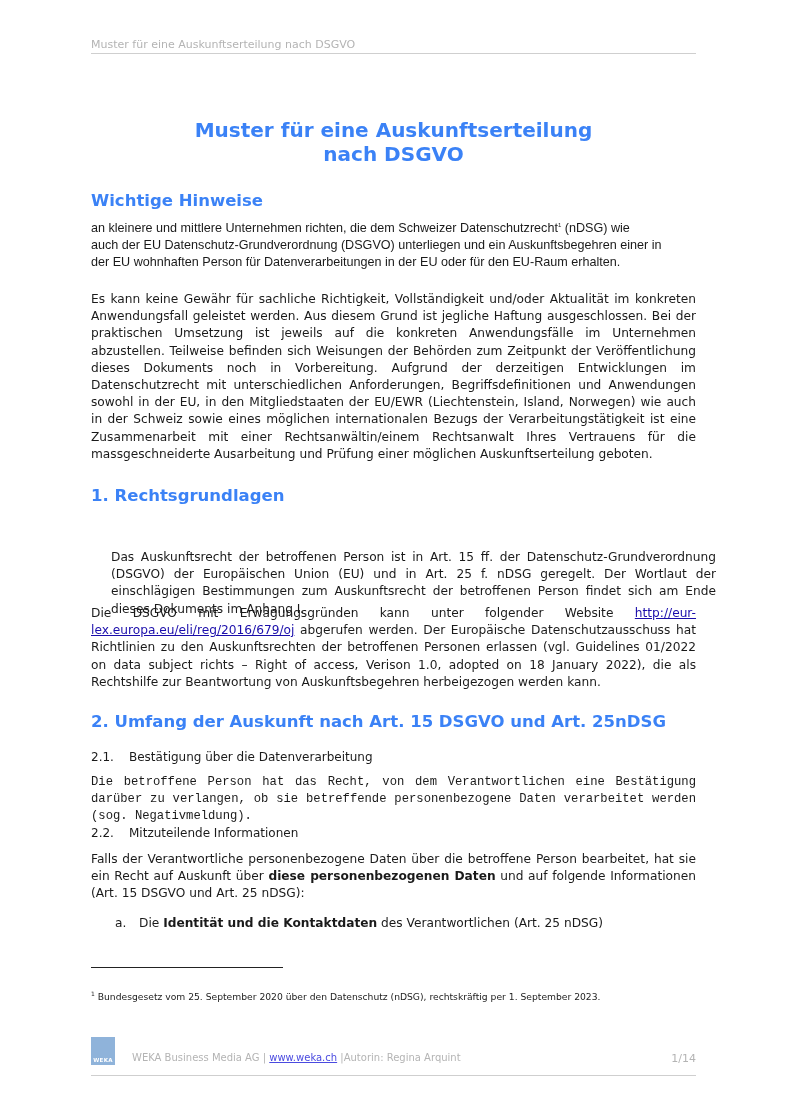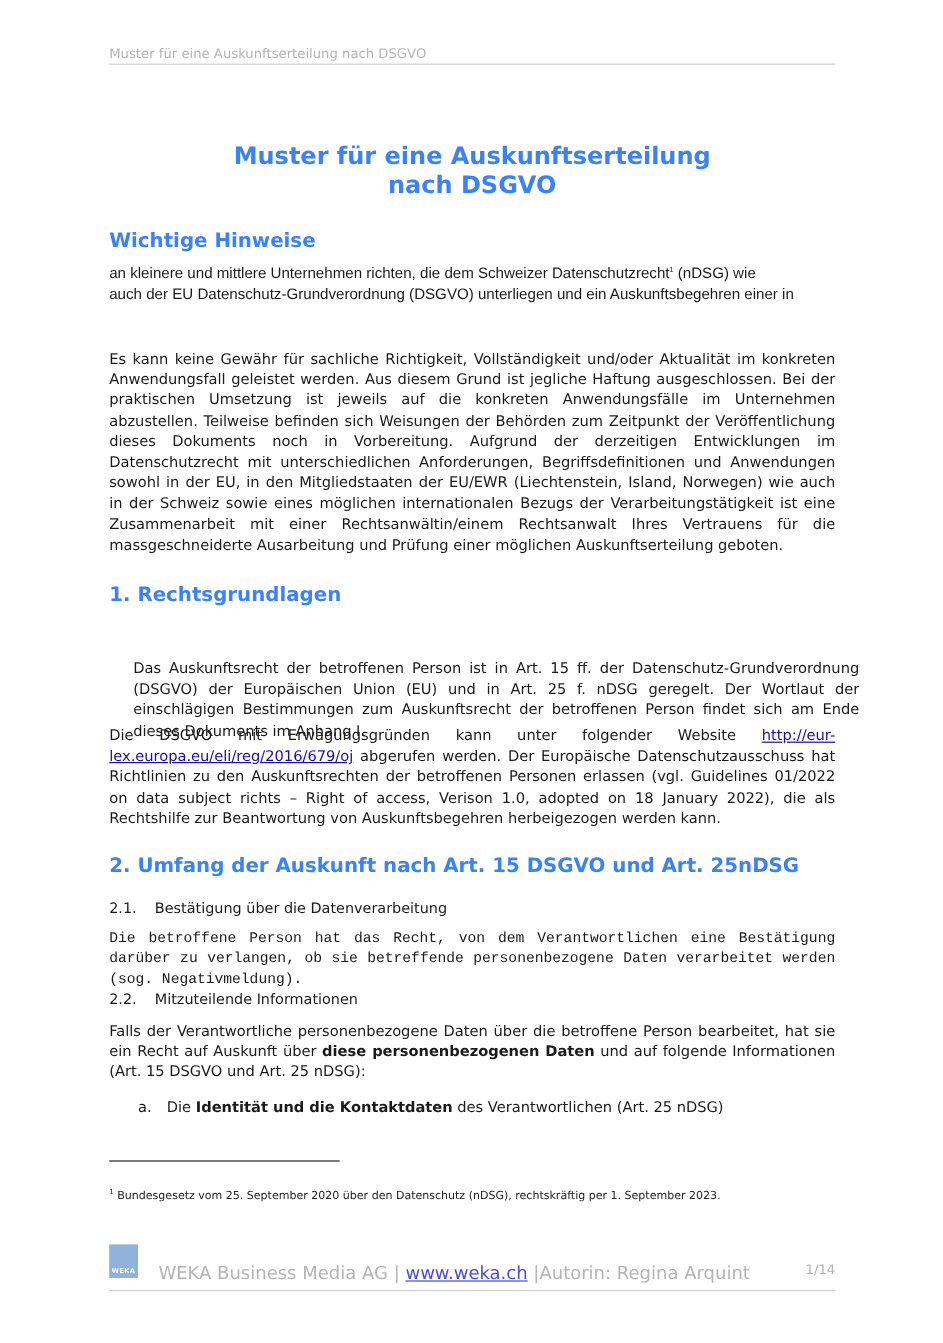--- a/index.html
+++ b/index.html
@@ -31,39 +31,40 @@
   .list-a .marker { display: inline-block; width: 24px; }
 
   .fn-rule { position: absolute; left: 91px; top: 967px; width: 192px; height: 1px; background: #222; }
   .footnote { position: absolute; left: 91px; top: 991px; font-size: 9.2px; color: #222; }
 
   .footer { position: absolute; left: 91px; top: 1037px; width: 605px; height: 38px;
     border-bottom: 1px solid #cfcfcf; }
   .logo { position: absolute; left: 0; top: 0; width: 24px; height: 28px; background: #8fb3da;
     color: #fff; font-size: 5.5px; font-weight: bold; display: flex; align-items: flex-end;
     justify-content: center; padding-bottom: 2px; box-sizing: border-box; letter-spacing: 0.3px; }
-  .footer-text { position: absolute; left: 41px; top: 15px; font-size: 15px; color: #b4b4b4; }
+  .footer-text { position: absolute; left: 41px; top: 15px; font-size: 10px; color: #b4b4b4; }
   .footer-text a { color: #4a4ae0; text-decoration: underline; }
   .page-num { position: absolute; right: 0; top: 15px; font-size: 11px; color: #b4b4b4; }
 </style>
 </head>
 <body>
 
 <div class="running-header">Muster für eine Auskunftserteilung nach DSGVO</div>
 
 <div class="doc-title">
   <div>Muster für eine Auskunftserteilung</div>
   <div>nach DSGVO</div>
 </div>
 
 <h2 class="h-hinweise">Wichtige Hinweise</h2>
 
 <div class="para intro" style="top:220px;">
   <span style="display:block"><span>an kleinere und mittlere Unternehmen richten, die dem Schweizer Datenschutzrecht</span><sup>1</sup><span> (nDSG) wie</span></span>
   <span style="display:block">auch der EU Datenschutz-Grundverordnung (DSGVO) unterliegen und ein Auskunftsbegehren einer in</span>
+  <span style="display:block">der EU wohnhaften Person für Datenverarbeitungen in der EU oder für den EU-Raum erhalten.</span>
 </div>
 
 <div class="para justify" style="top:291px;">Es kann keine Gewähr für sachliche Richtigkeit, Vollständigkeit und/oder Aktualität im konkreten Anwendungsfall geleistet werden. Aus diesem Grund ist jegliche Haftung ausgeschlossen. Bei der praktischen Umsetzung ist jeweils auf die konkreten Anwendungsfälle im Unternehmen abzustellen. Teilweise befinden sich Weisungen der Behörden zum Zeitpunkt der Veröffentlichung dieses Dokuments noch in Vorbereitung. Aufgrund der derzeitigen Entwicklungen im Datenschutzrecht mit unterschiedlichen Anforderungen, Begriffsdefinitionen und Anwendungen sowohl in der EU, in den Mitgliedstaaten der EU/EWR (Liechtenstein, Island, Norwegen) wie auch in der Schweiz sowie eines möglichen internationalen Bezugs der Verarbeitungstätigkeit ist eine Zusammenarbeit mit einer Rechtsanwältin/einem Rechtsanwalt Ihres Vertrauens für die massgeschneiderte Ausarbeitung und Prüfung einer möglichen Auskunftserteilung geboten.</div>
 
 <h2 class="h-1">1. Rechtsgrundlagen</h2>
 
 <div class="para justify" style="top:549px;margin-left:20px;">Das Auskunftsrecht der betroffenen Person ist in Art. 15 ff. der Datenschutz-Grundverordnung (DSGVO) der Europäischen Union (EU) und in Art. 25 f. nDSG geregelt. Der Wortlaut der einschlägigen Bestimmungen zum Auskunftsrecht der betroffenen Person findet sich am Ende dieses Dokuments im Anhang I.</div>
 
 <div class="para justify" style="top:605px;"><span>Die DSGVO mit Erwägungsgründen kann unter folgender Website </span><a class="link" href="#">http://eur-lex.europa.eu/eli/reg/2016/679/oj</a><span> abgerufen werden. Der Europäische Datenschutzausschuss hat Richtlinien zu den Auskunftsrechten der betroffenen Personen erlassen (vgl. Guidelines 01/2022 on data subject richts – Right of access, Verison 1.0, adopted on 18 January 2022), die als Rechtshilfe zur Beantwortung von Auskunftsbegehren herbeigezogen werden kann.</span></div>
 

